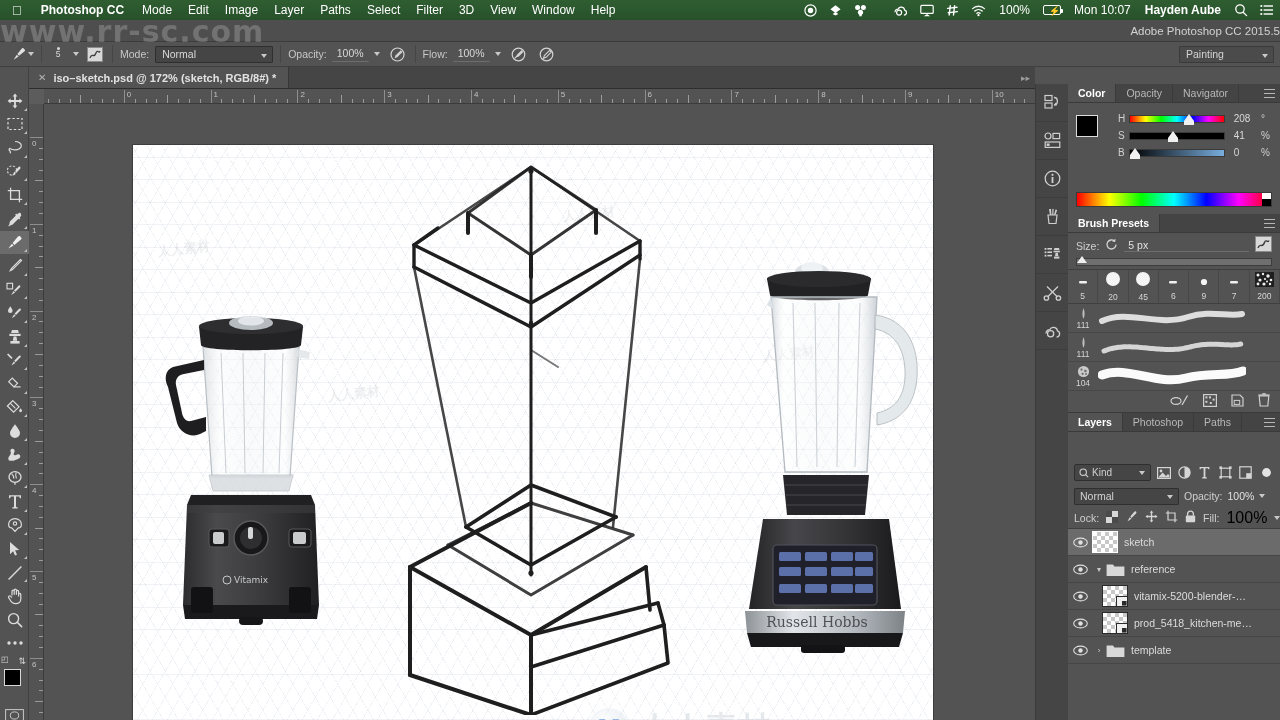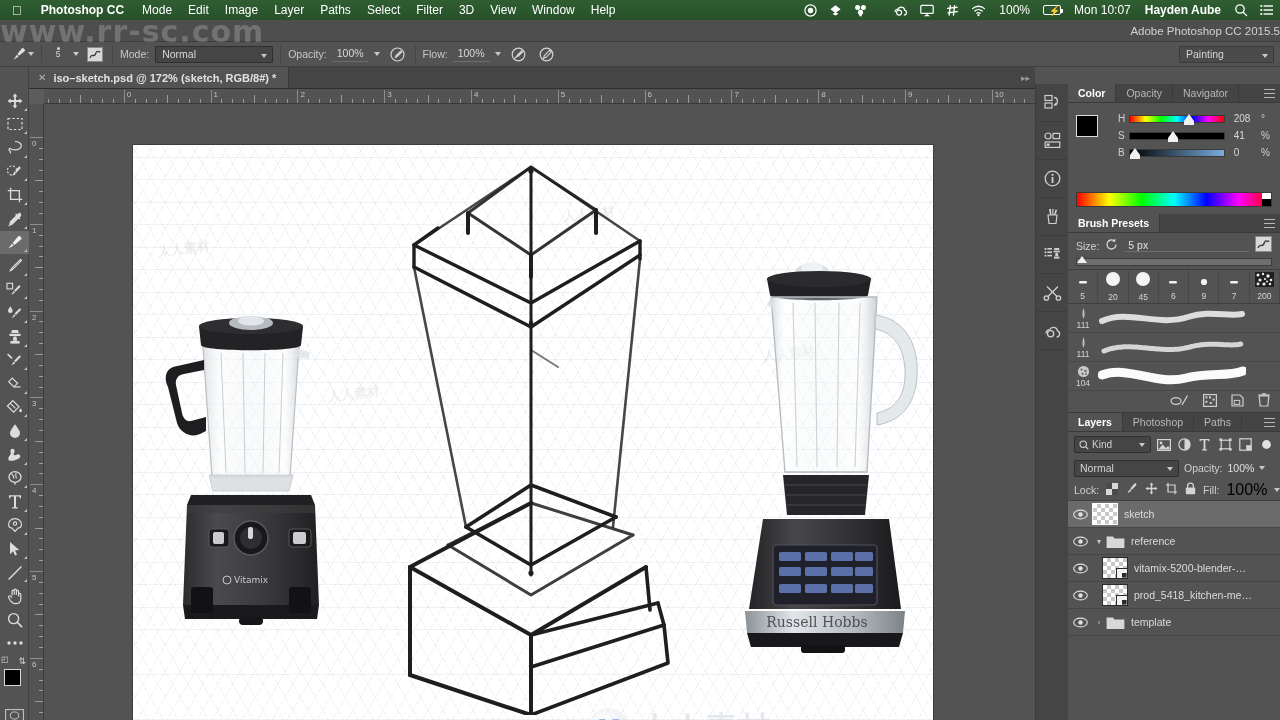--- a/index.html
+++ b/index.html
@@ -304,21 +304,21 @@
   .bp-row .thumbcell {
     width: 30px; text-align: center; font-size: 8.5px; color: #d5d5d5;
     display: flex; flex-direction: column; align-items: center;
   }
   .bp-row .stroke { flex: 1; height: 26px; position: relative; overflow: hidden; }
   .bp-foot { height: 22px; display: flex; align-items: center;
     justify-content: flex-end; gap: 14px; padding-right: 10px;
     border-bottom: 1px solid #3a3a3a; color: #cfcfcf; }
 
   
-  .lp-filter { display: flex; align-items: center; height: 25px; padding: 0 6px; gap: 5px; }
+  .lp-filter { display: flex; align-items: center; height: 25px; padding: 0 6px; gap: 5px; margin-top: 28px; }
   .lp-kind {
     background: #454545; border: 1px solid #2f2f2f; border-radius: 2px;
     height: 17px; width: 84px; display: flex; align-items: center;
     padding: 0 4px; gap: 3px; color: #d0d0d0; font-size: 10px; position: relative;
   }
   .lp-kicon { width: 17px; height: 17px; display: flex; align-items: center;
     justify-content: center; color: #d5d5d5; }
   .lp-mode { display: flex; align-items: center; height: 22px; padding: 0 6px; gap: 5px; }
   .lp-mode .sel {
     background: #454545; border: 1px solid #2f2f2f; height: 17px; width: 105px;

